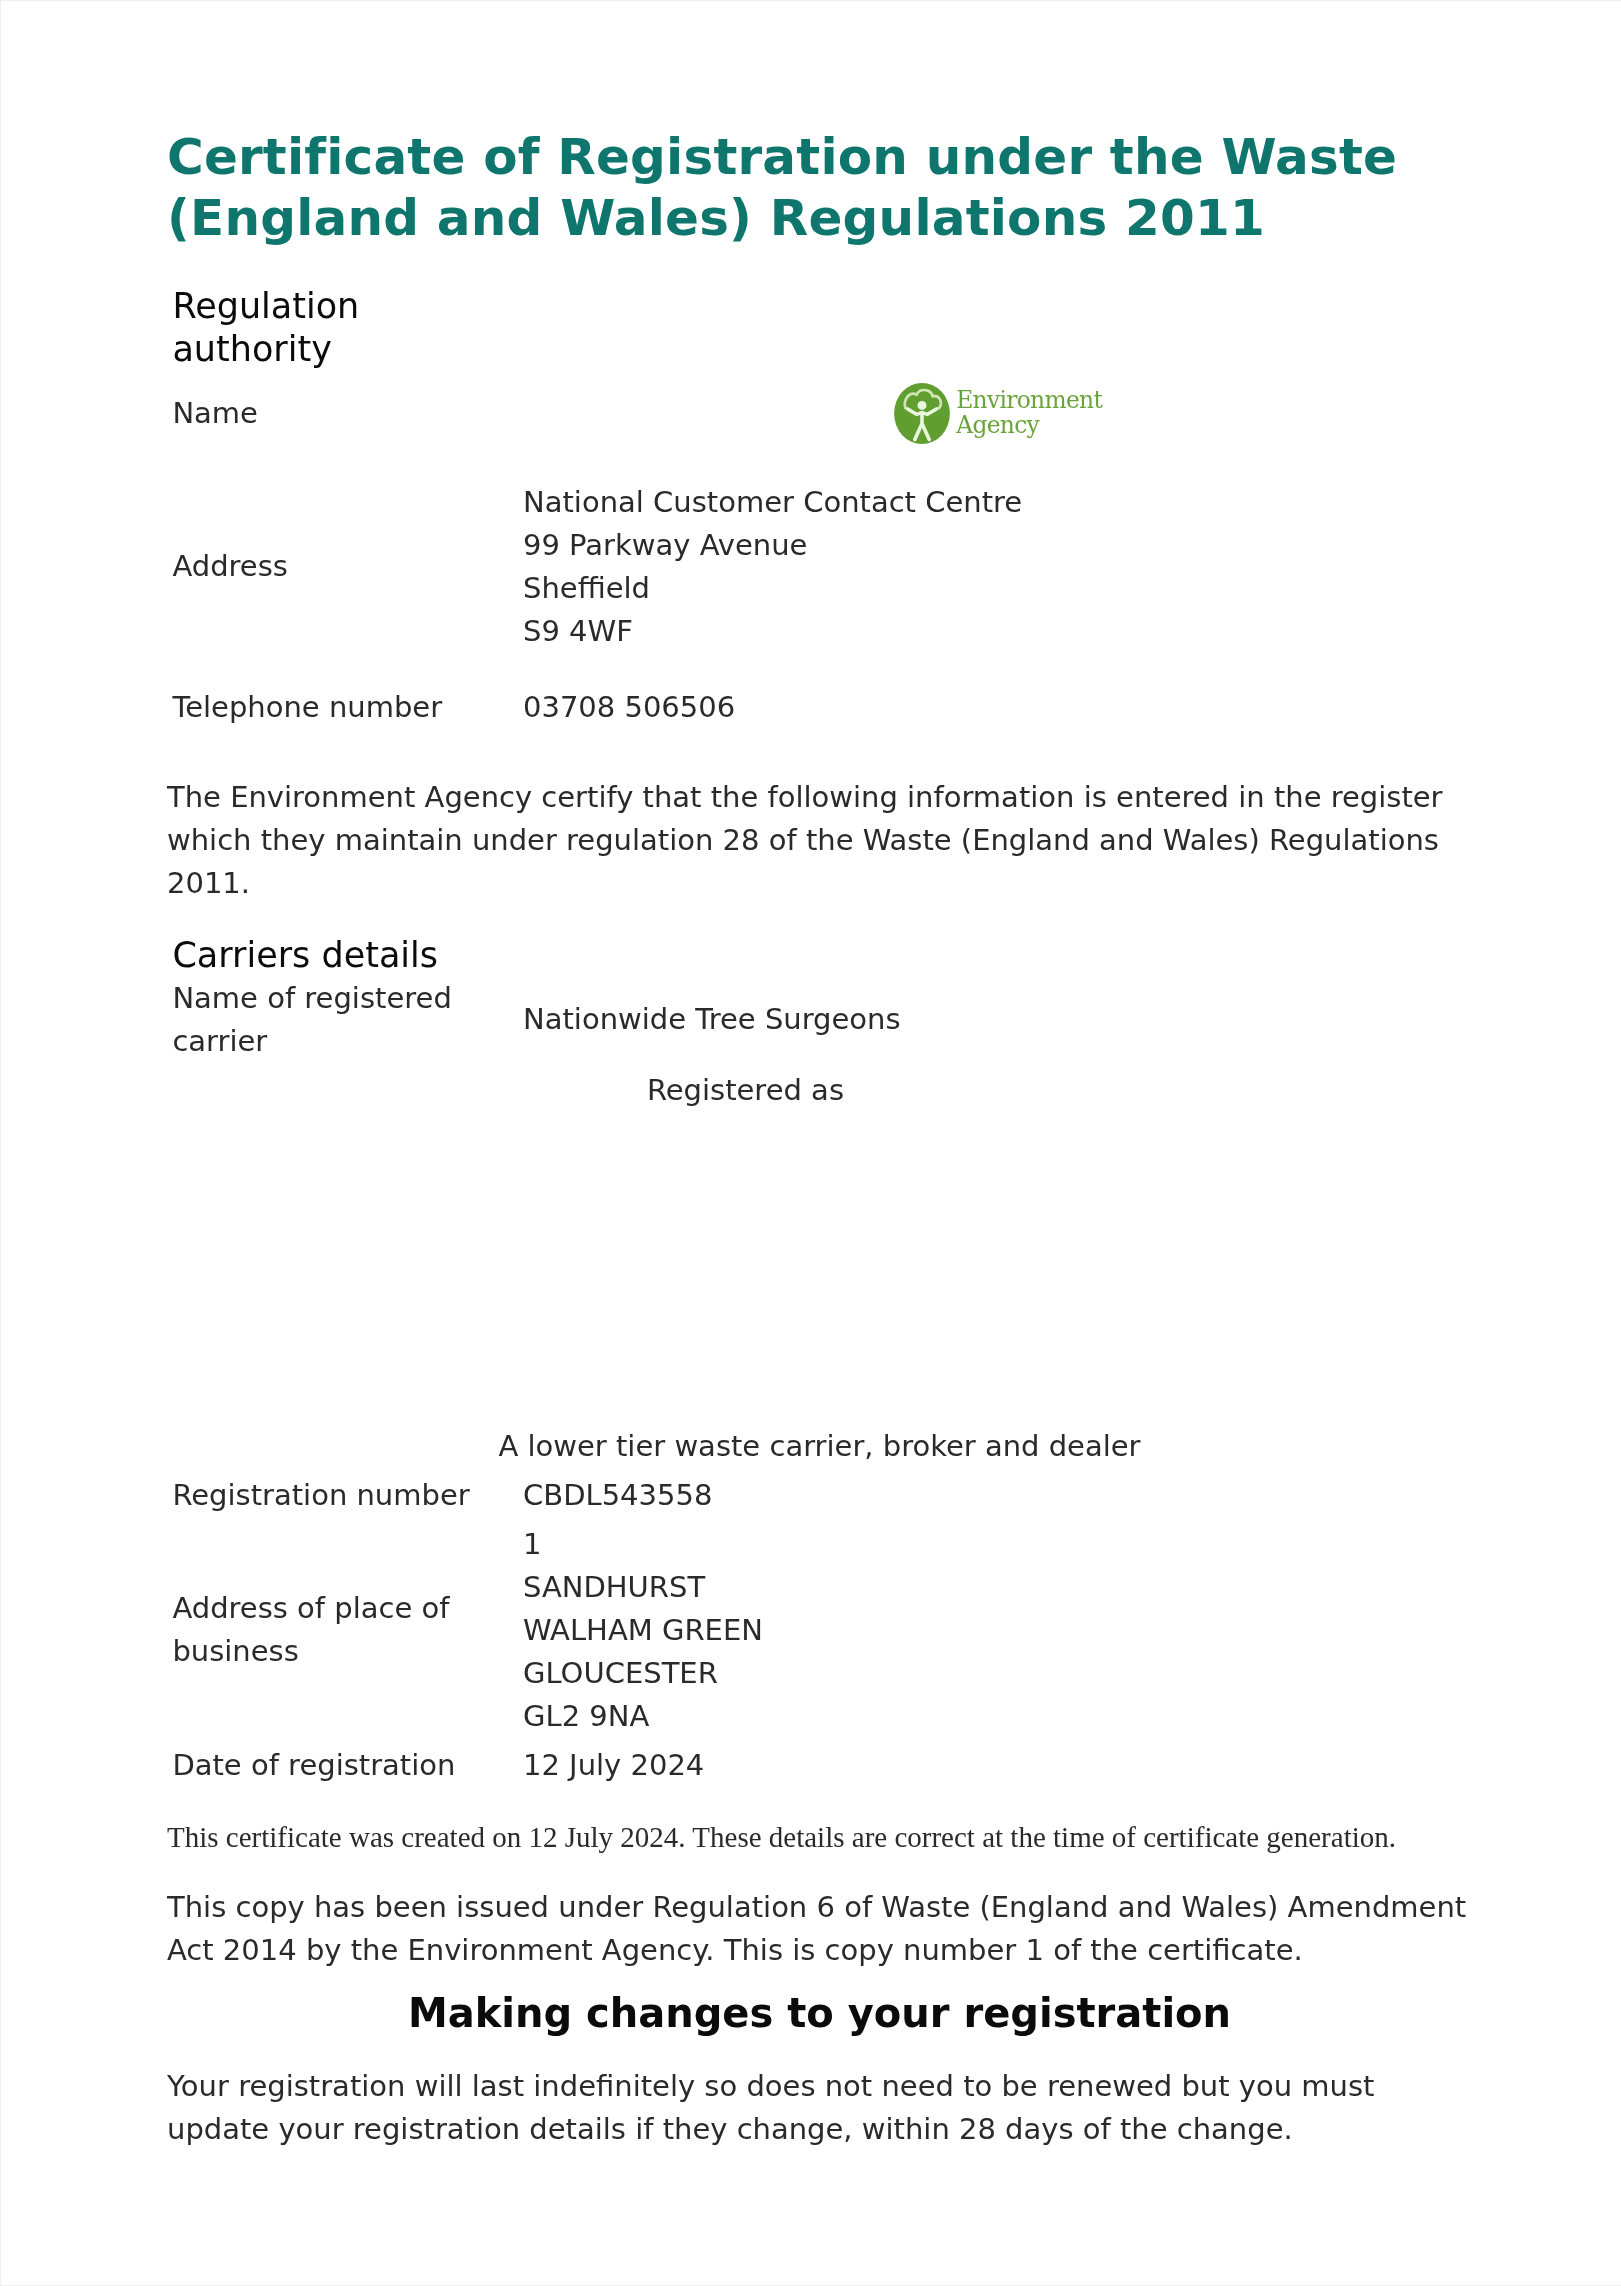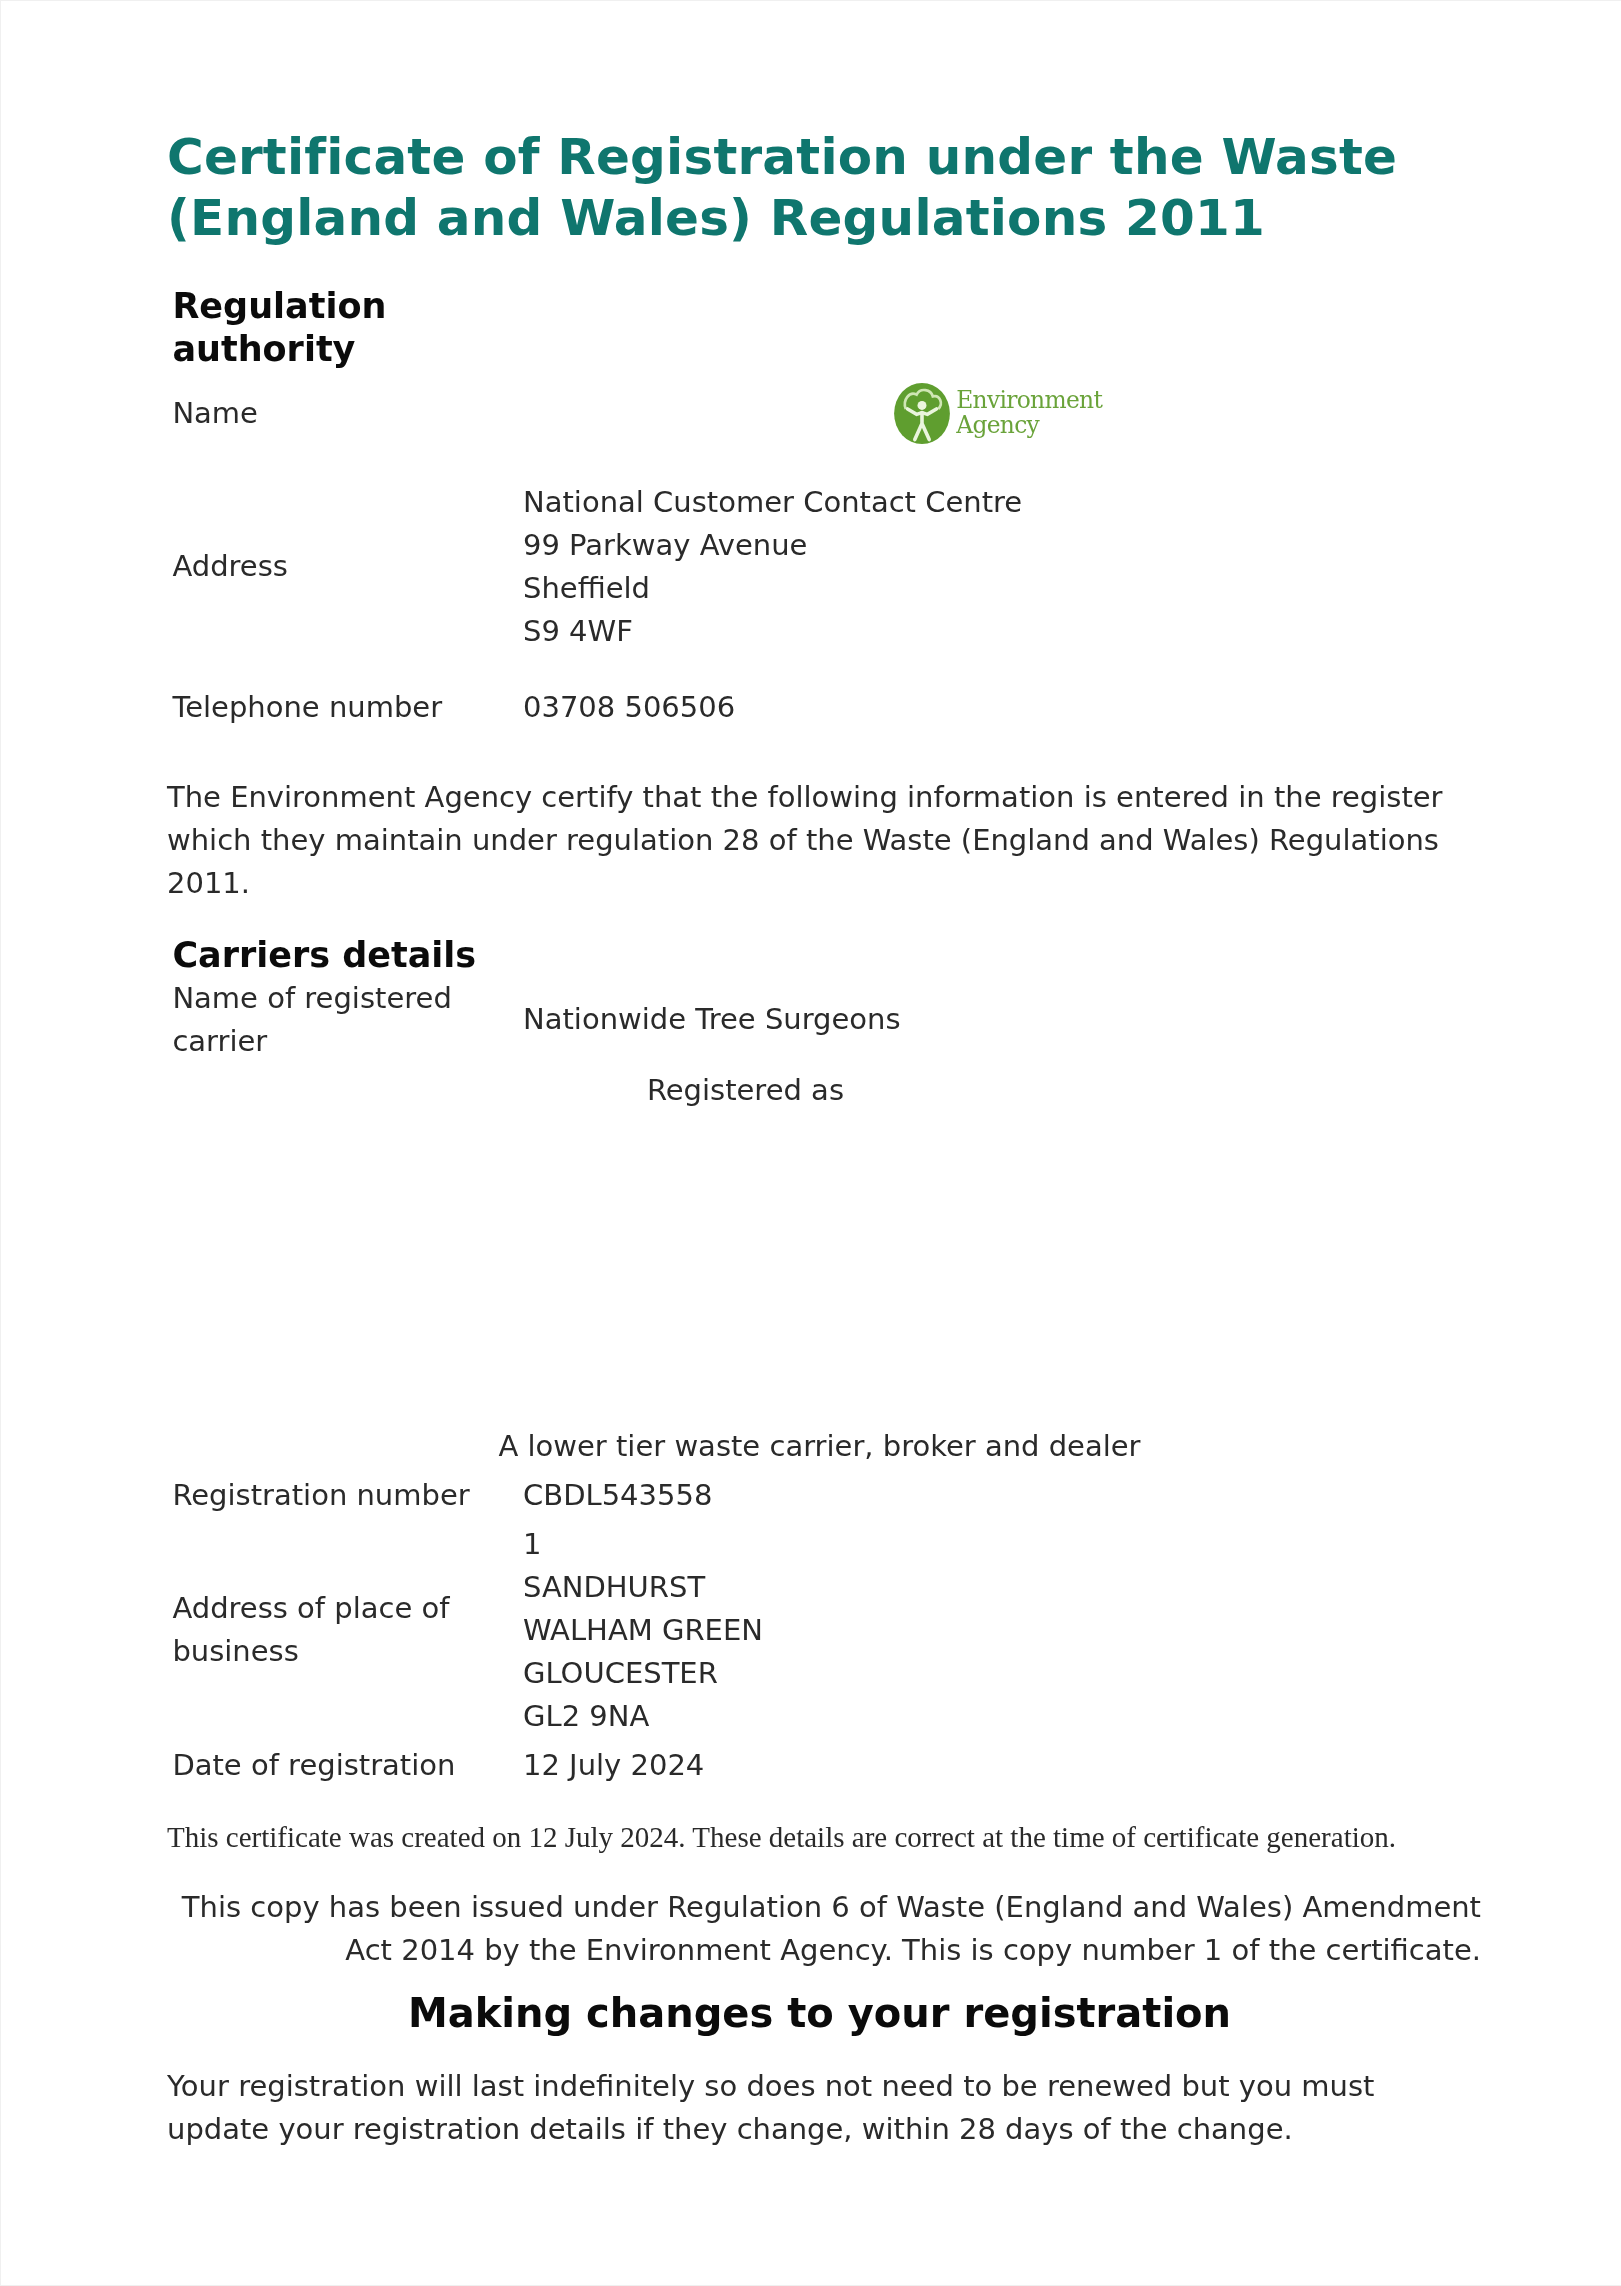--- a/index.html
+++ b/index.html
@@ -34,21 +34,21 @@
       font-family: "DejaVu Sans", sans-serif;
       font-weight: bold;
       font-size: 50px;
       line-height: 61px;
       color: #0f766e;
       letter-spacing: 0.2px;
     }
     h2.section {
       margin: 0;
       font-family: "DejaVu Sans", sans-serif;
-      font-weight: bold;
+      font-weight: normal;
       font-size: 35px;
       line-height: 43px;
       color: #0b0b0b;
     }
     h2.big-section {
       margin: 0;
       font-weight: bold;
       font-size: 40px;
       line-height: 50px;
       color: #0b0b0b;
@@ -177,21 +177,21 @@
       </div>
     </div>
 
     <div class="row" style="margin-top:6.3px;">
       <div class="label">Date of registration</div>
       <div class="value">12 July 2024</div>
     </div>
 
     <p class="para" style="margin-top:29px; width:1260px;font-family:Liberation Serif, serif;">This certificate was created on 12 July 2024. These details are correct at the time of certificate generation.</p>
 
-    <p class="para" style="margin-top:27px; width:1314px;text-align:right;">This copy has been issued under Regulation 6 of Waste (England and Wales) Amendment Act 2014 by the Environment Agency. This is copy number 1 of the certificate.</p>
+    <p class="para" style="margin-top:27px; width:1314px;">This copy has been issued under Regulation 6 of Waste (England and Wales) Amendment Act 2014 by the Environment Agency. This is copy number 1 of the certificate.</p>
 
     <h2 class="big-section" style="margin-top:16px;text-align:center;">Making changes to your registration</h2>
 
     <p class="para" style="margin-top:27px; width:1260px;">Your registration will last indefinitely so does not need to be renewed but you must update your registration details if they change, within 28 days of the change.</p>
 
   </div>
 </div>
 
 
 </body></html>

